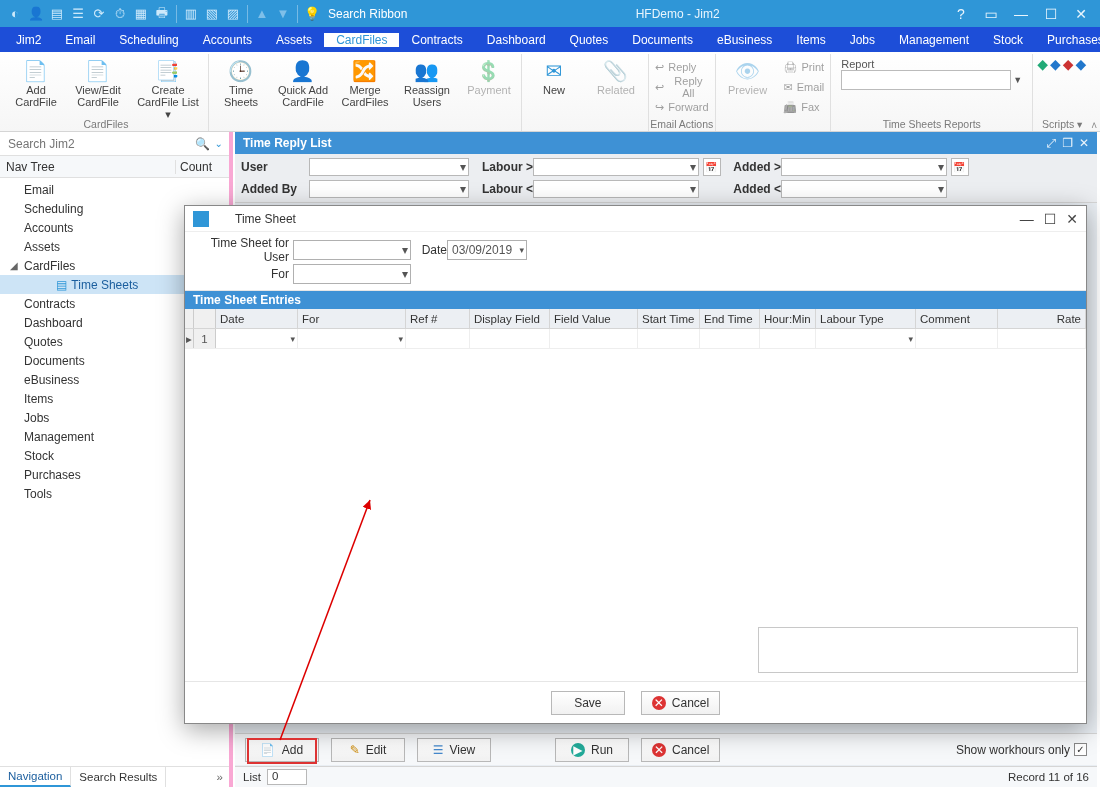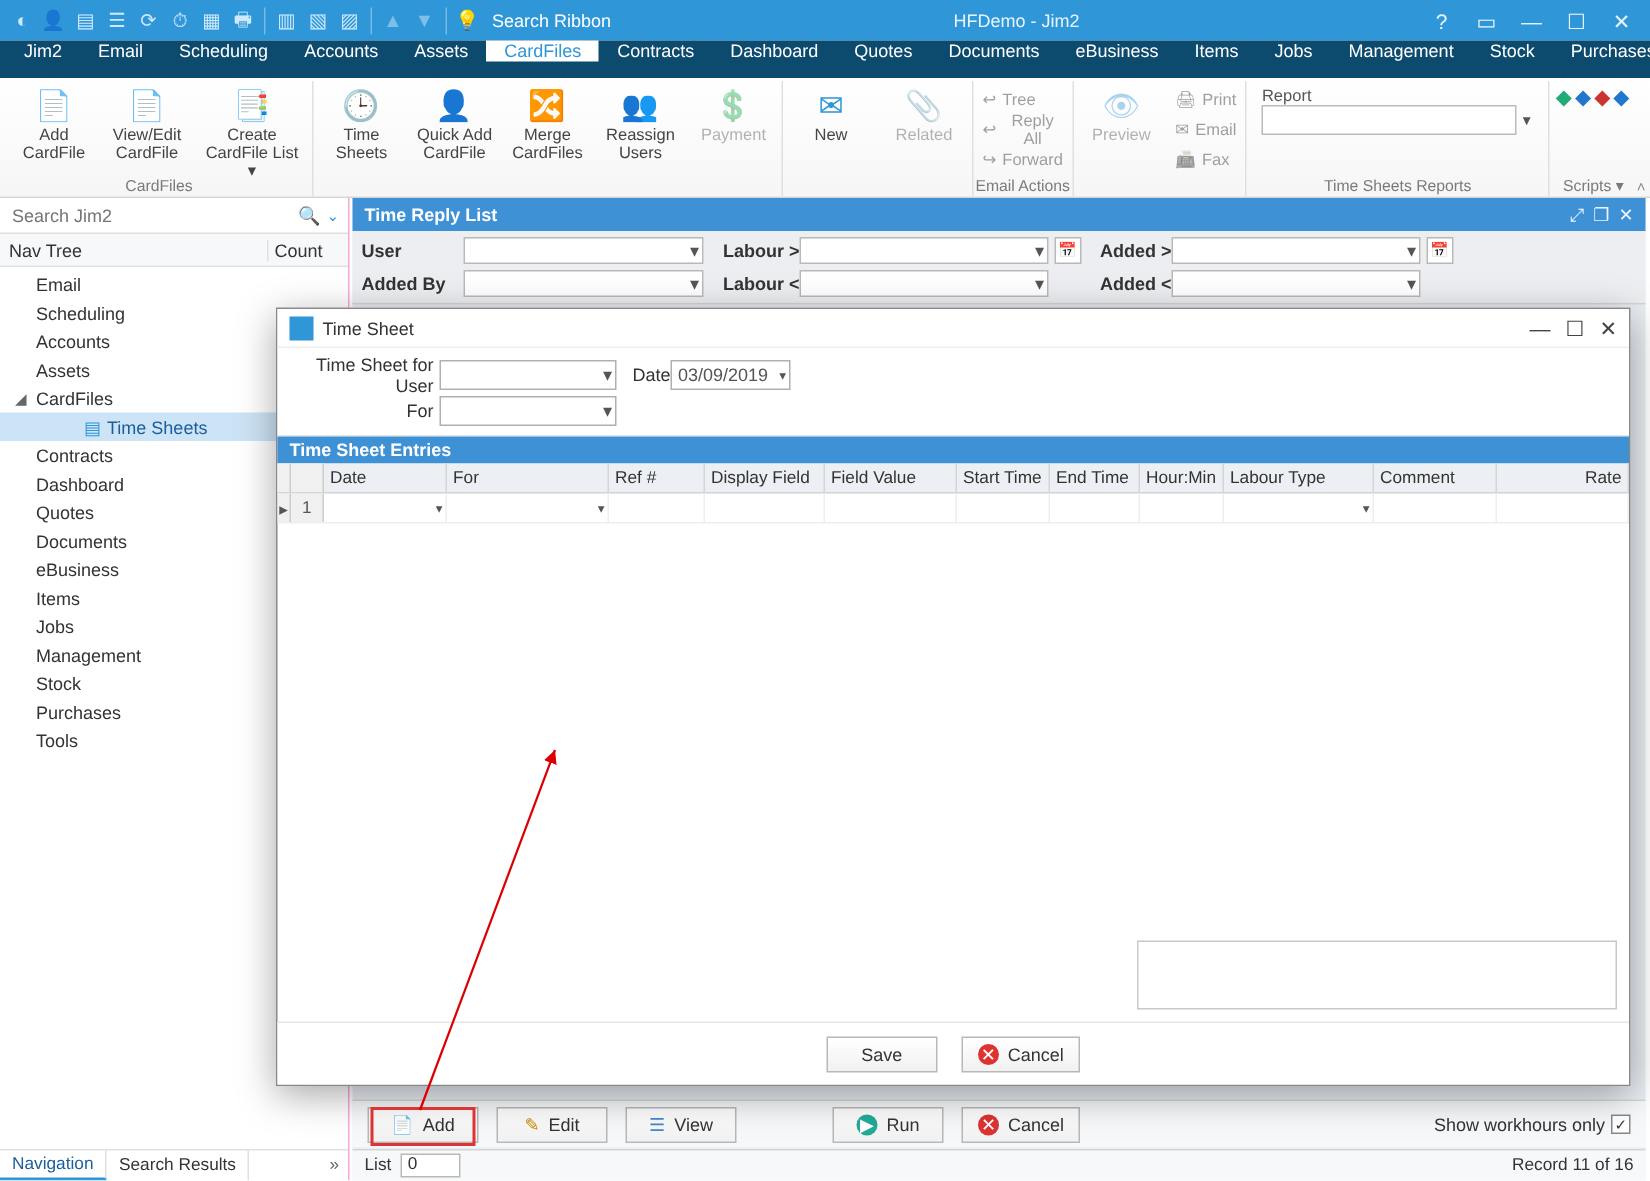--- a/index.html
+++ b/index.html
@@ -8,38 +8,38 @@
 
 .qat { height: 27px; background: #2F96D7; display: flex; align-items: center; padding: 0 6px; gap: 3px; color: #fff; }
 .qat .qicon { width: 18px; height: 18px; display: flex; align-items: center; justify-content: center; color: #cde9fb; font-size: 13px; }
 .qat .sep { width: 1px; height: 18px; background: rgba(255,255,255,.35); margin: 0 2px; }
 .qat .search-ribbon { font-size: 12px; color: #fff; margin-left: 4px; }
 .qat .title { flex: 1; text-align: center; color: #e9f5fd; font-size: 12px; }
 .qat .winbtns { display: flex; gap: 4px; }
 .qat .winbtns div { width: 26px; height: 20px; display:flex;align-items:center;justify-content:center;color:#e9f5fd;font-size:14px; }
 
 
-.menubar { height: 25px; background: #0c4a6e; display: flex; align-items: flex-start; padding: 0 4px; }
+.menubar { height: 25px; background: #1d4ed8; display: flex; align-items: center; padding: 0 4px; }
 .menubar .m { padding: 0 12px; color:#fff; display:flex; align-items:center; font-size:12px; }
 .menubar .m.active { background:#fff; color:#2F96D7; }
 
 
 .ribbon { height: 80px; background: linear-gradient(#fff,#f6f6f6); border-bottom:1px solid #d5d5d5; display:flex; align-items:stretch; padding: 2px 4px 0 4px; gap:0; }
 .rgroup { border-right:1px solid #e0e0e0; display:flex; flex-direction:column; align-items:center; justify-content:flex-start; padding: 2px 4px 0 4px; position:relative; }
 .rgroup .items { display:flex; gap:6px; height:62px; align-items:flex-start; }
 .rbtn { display:flex; flex-direction:column; align-items:center; justify-content:flex-start; width:56px; padding:2px 2px; text-align:center; font-size:11px; line-height:12px; color:#444; cursor:default; }
 .rbtn.wide { width:72px; }
 .rbtn .ic { font-size:20px; height:26px; display:flex;align-items:center;justify-content:center; color:#2F96D7; }
 .rbtn.small { flex-direction:row; width:auto; height:18px; font-size:11px; gap:4px; align-items:center; }
 .rgroup .glabel { position:absolute; bottom:1px; left:0; right:0; text-align:center; font-size:10.5px; color:#7a7a7a; }
 .smallcol { display:flex; flex-direction:column; gap:2px; padding-top:2px; }
 .reportbox { border:1px solid #bbb; height:20px; width:170px; background:#fff; }
 
 
-.leftpanel { position:absolute; top:132px; left:0; width:233px; bottom:0; border-right:1px solid #f9a8d4; background:#fff; display:flex; flex-direction:column; }
+.leftpanel { position:absolute; top:132px; left:0; width:233px; bottom:0; border-right:4px solid #f9a8d4; background:#fff; display:flex; flex-direction:column; }
 .searchbox { height:24px; border-bottom:1px solid #e0e0e0; display:flex; align-items:center; padding:0 6px; color:#888; }
 .searchbox input { flex:1; border:none; outline:none; font-size:12px; color:#888; }
 .navhdr { height:22px; background:#f6f8fa; border-bottom:1px solid #e0e0e0; display:flex; align-items:center; padding:0 6px; font-size:12px; }
 .navhdr .c1 { flex:1; } .navhdr .c2 { width:48px; text-align:left; border-left:1px solid #e0e0e0; padding-left:4px; }
 .tree { flex:1; overflow:auto; padding:2px 0; }
 .trow { height:19px; display:flex; align-items:center; padding-left:24px; font-size:12px; color:#333; }
 .trow.sub { padding-left:56px; }
 .trow.sel { background:#cde4f6; color:#1b5e9e; }
 .trow .exp { position:absolute; left:10px; font-size:10px; color:#666; }
 .trow { position:relative; }
@@ -62,21 +62,21 @@
 .bottombar { position:absolute; left:0; right:0; bottom:22px; height:32px; background:#f6f8fa; border-top:1px solid #d5d5d5; display:flex; align-items:center; padding:0 10px; gap:12px; }
 .btn { height:24px; min-width:74px; border:1px solid #b8b8b8; background:linear-gradient(#fff,#f1f1f1); display:inline-flex; align-items:center; justify-content:center; gap:6px; font-size:12px; padding:0 10px; }
 .btn .bic { font-size:12px; }
 .statusbar { position:absolute; left:0; right:0; bottom:0; height:21px; background:#f6f8fa; border-top:1px solid #d5d5d5; display:flex; align-items:center; padding:0 8px; font-size:11.5px; }
 .statusbar .listbox { border:1px solid #b8b8b8; background:#fff; width:40px; height:16px; margin-left:6px; padding:0 4px; }
 .statusbar .rec { margin-left:auto; }
 .wkchk { margin-left:auto; display:flex; align-items:center; gap:4px; }
 
 
 .modal { position:absolute; left:184px; top:205px; width:903px; height:519px; background:#fff; border:1px solid #888; box-shadow:0 6px 24px rgba(0,0,0,.35); display:flex; flex-direction:column; }
-.modal .titlebar { height:26px; background:#fff; display:flex; align-items:center; padding:0 8px; border-bottom:1px solid #eee; }
+.modal .titlebar { height:26px; background:#fff; display:flex; align-items:center; padding:0 8px; border-bottom:1px solid #eee;gap:20px; }
 .modal .titlebar .mic { width:16px;height:16px;background:#2F96D7;margin-right:6px; }
 .modal .titlebar .wb { margin-left:auto; display:flex; gap:10px; font-size:14px; color:#444; }
 .mhdr { padding:6px 10px 4px 10px; background:#fff; border-bottom:1px solid #e6e6e6; }
 .mrow { display:flex; align-items:center; height:24px; gap:0; }
 .mrow label { width:98px; text-align:right; padding-right:4px; font-size:12px; }
 .mrow .inp { border:1px solid #b0b0b0; background:#fff; height:20px; width:118px; display:flex; align-items:center; justify-content:flex-end; padding-right:2px; color:#555; }
 .mrow .lbl2 { width:36px; text-align:right; }
 .tsect { height:18px; background:#3E91D5; color:#fff; font-weight:bold; padding:0 8px; display:flex; align-items:center; font-size:12px; }
 .thead { height:20px; background:#eceff3; display:flex; border-bottom:1px solid #d5d5d5; }
 .th { border-right:1px solid #d5d5d5; padding:2px 4px; font-size:11.5px; color:#333; display:flex; align-items:center; }
@@ -204,21 +204,21 @@
           <span class="ic">📎</span>
           <span>Related</span>
         </div>
     </div>
   </div>
   <div class="rgroup">
     <div class="items">
       <div class="smallcol">
         <div class="rbtn small" style="opacity:.5">
             <span>↩</span>
-            <span>Tree</span>
+            <span>Reply</span>
           </div>
         <div class="rbtn small" style="opacity:.5">
             <span>↩</span>
             <span>Reply All</span>
           </div>
         <div class="rbtn small" style="opacity:.5">
             <span>↪</span>
             <span>Forward</span>
           </div>
       </div>

